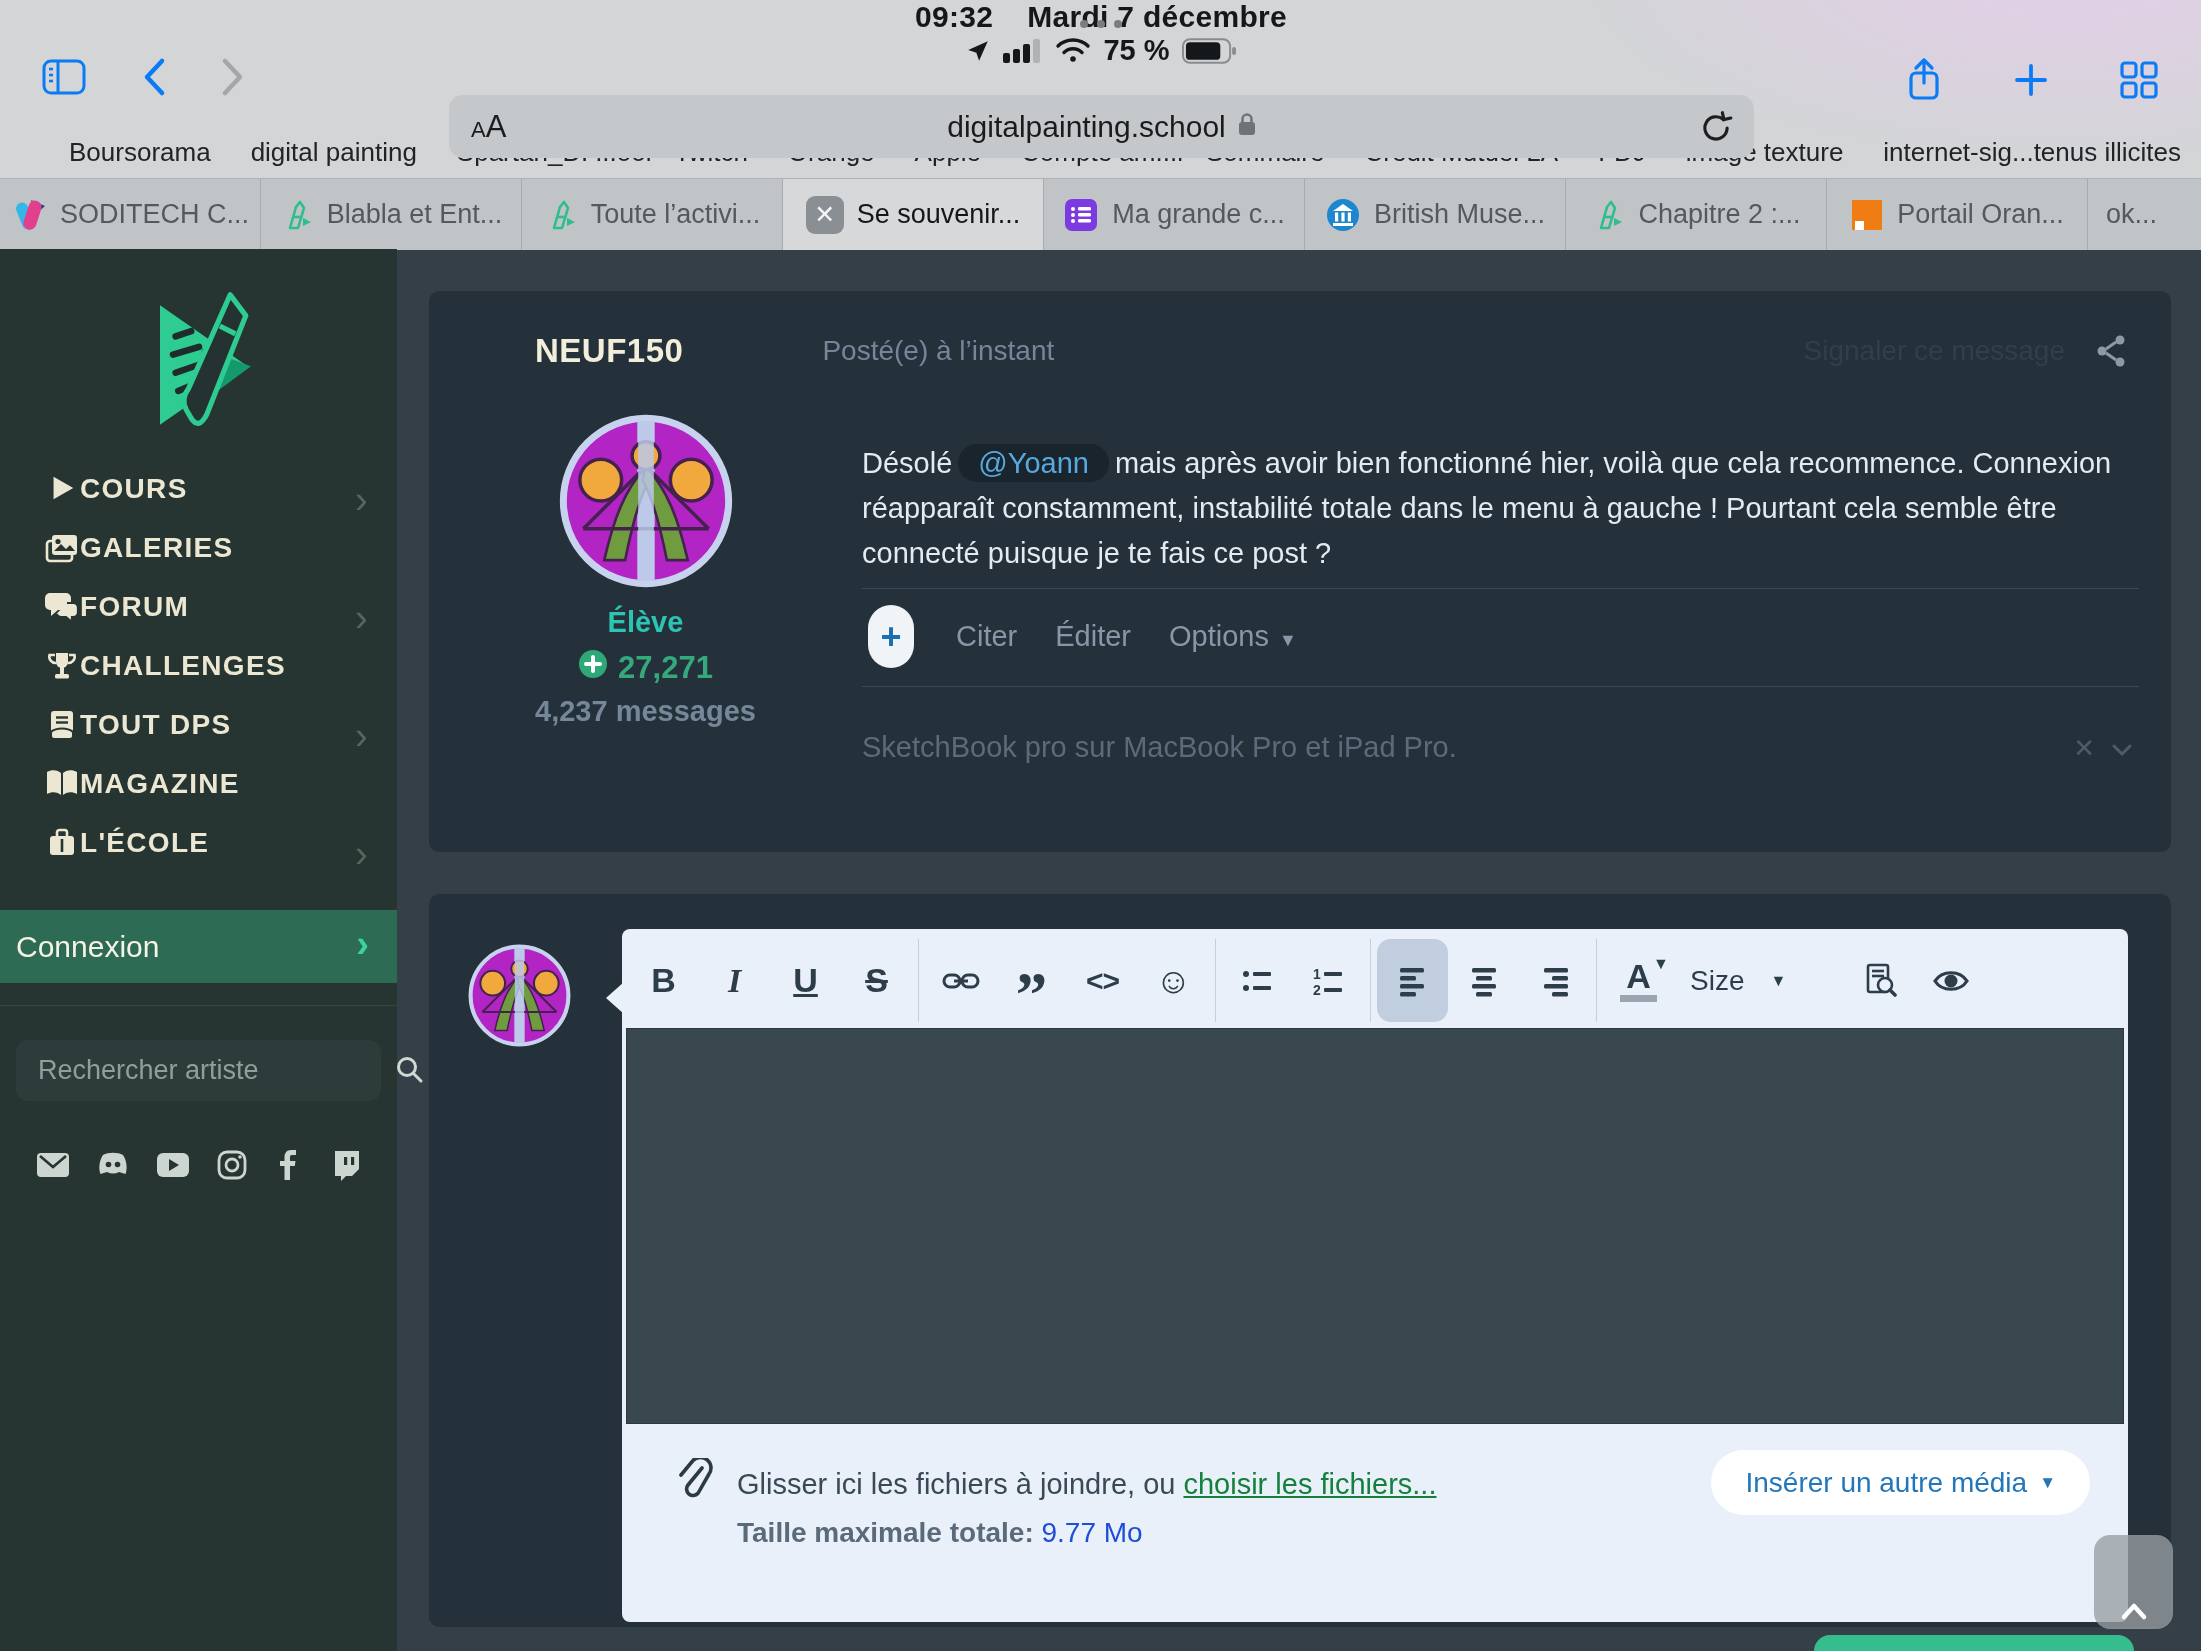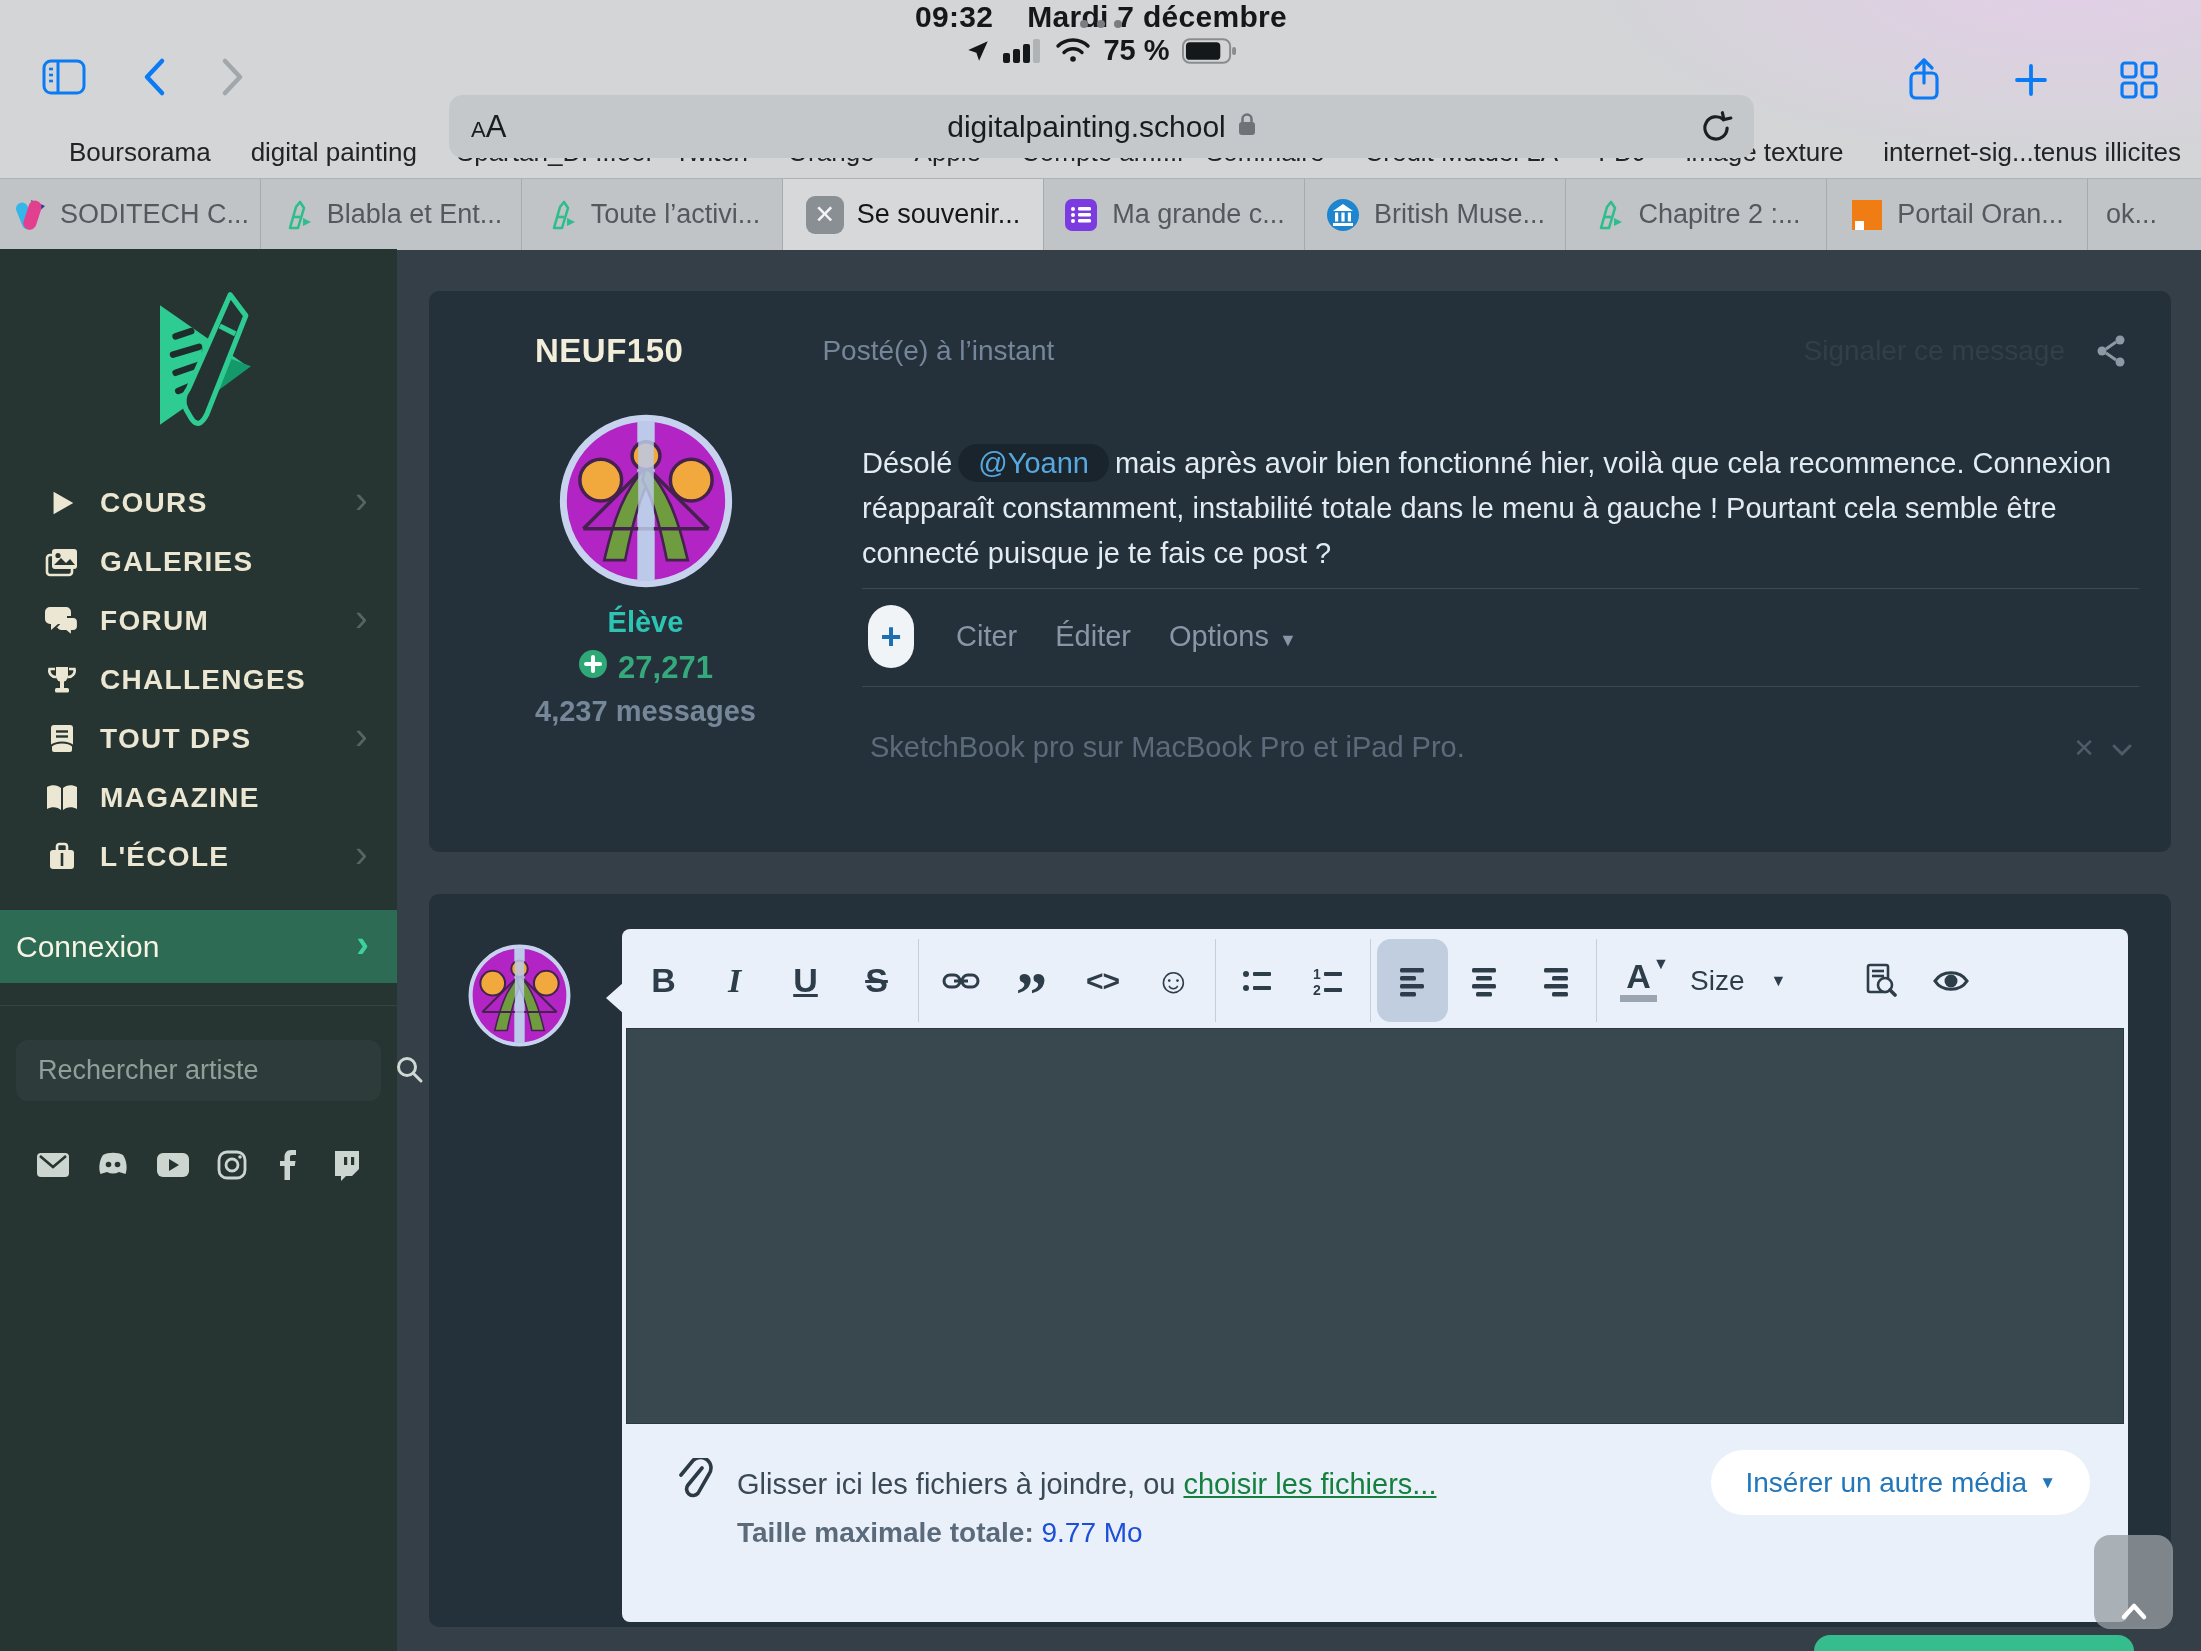--- a/index.html
+++ b/index.html
@@ -34,21 +34,21 @@
   .tab-icon{display:flex;align-items:center;}
   .tab-close{width:38px;height:38px;border-radius:9px;background:#8a8f94;color:#f4f5f6;display:flex;align-items:center;justify-content:center;font-size:25px;flex:none;}
 
   
   .app{position:absolute;top:249px;left:0;right:0;bottom:0;display:flex;}
 
   
   .sidebar{width:397px;flex:none;background:#263432;color:#ece7d2;position:relative;}
   .logo{display:flex;justify-content:center;padding-top:38px;height:158px;}
   .menu{margin-top:28px;}
-  .menu-item{position:relative;height:59px;display:flex;align-items:center;padding-left:44px;gap:20px;font-weight:700;font-size:28px;letter-spacing:1.3px;cursor:pointer;}
+  .menu-item{position:relative;height:59px;display:flex;padding-left:44px;font-weight:700;font-size:28px;letter-spacing:1.3px;cursor:pointer;}
   .mi-icon{width:36px;display:flex;justify-content:center;color:#ece7d2;flex:none;}
   .chev{position:absolute;right:28px;font-size:38px;line-height:1;color:#56665f;font-weight:400;top:50%;transform:translateY(-58%);}
   .connexion{margin-top:24px;height:73px;background:#2e6b54;display:flex;align-items:center;padding-left:16px;font-size:30px;color:#f7f4e6;position:relative;cursor:pointer;text-align:right;}
   .connexion .chev{color:#3bd29b;font-weight:700;}
   .sdivider{margin-top:22px;border-top:1px solid #35443f;}
   .search{margin:34px 16px 0;height:61px;background:#2d3c3a;border-radius:12px;display:flex;align-items:center;padding:0 20px;box-sizing:border-box;}
   .search input{flex:1;background:transparent;border:none;outline:none;color:#dfe5dd;font-size:27px;font-family:inherit;}
   .search input::placeholder{color:#8fa09a;}
   .social{margin-top:44px;display:flex;align-items:center;gap:26px;padding:0 36px;}
   .soc{display:flex;align-items:center;justify-content:center;width:40px;height:40px;color:#ccd5cf;}
@@ -72,21 +72,21 @@
   .msg-count{margin-top:8px;font-size:29px;color:#76879a;}
 
   .post-text{position:absolute;top:150px;left:433px;width:1283px;font-size:29px;line-height:45px;color:#e3ebf2;}
   .mention{background:#1a242c;color:#57a8df;border-radius:22px;padding:3px 20px;margin:0 6px;}
   .hr{position:absolute;left:433px;width:1277px;border-top:1px solid #3b4956;}
   .hr1{top:297px;} .hr2{top:395px;}
   .post-actions{position:absolute;left:439px;top:313px;height:65px;display:flex;align-items:center;gap:38px;font-size:29px;color:#8897a8;}
   .plus-btn{width:46px;height:63px;border-radius:24px;background:#f0f4f7;color:#1d6fb0;display:flex;align-items:center;justify-content:center;font-size:36px;font-weight:700;margin-right:4px;}
   .action{cursor:pointer;}
   .options-caret{font-size:18px;margin-left:10px;}
-  .signature{position:absolute;left:433px;top:440px;font-size:29px;color:#5c6b7a;margin-left:8px;}
+  .signature{position:absolute;left:433px;top:440px;font-size:29px;color:#5c6b7a;}
   .sig-controls{position:absolute;right:38px;top:442px;display:flex;gap:16px;color:#4e5c68;font-size:26px;align-items:center;}
 
   
   .editor-card{margin-top:42px;height:733px;}
   .editor-avatar{position:absolute;left:39px;top:50px;}
   .editor-box{position:absolute;left:193px;top:35px;width:1506px;height:693px;background:#e9f0fa;border-radius:8px;}
   .notch{position:absolute;left:-16px;top:53px;width:0;height:0;border-top:16px solid transparent;border-bottom:16px solid transparent;border-right:18px solid #e9f0fa;}
   .editor-toolbar{position:absolute;top:8px;left:6px;right:6px;height:87px;display:flex;align-items:center;}
   .tbtn{width:71px;height:83px;display:flex;align-items:center;justify-content:center;color:#2e3d4a;border-radius:14px;cursor:pointer;flex:none;}
   .tbtn.selected{background:#c1cedf;}

